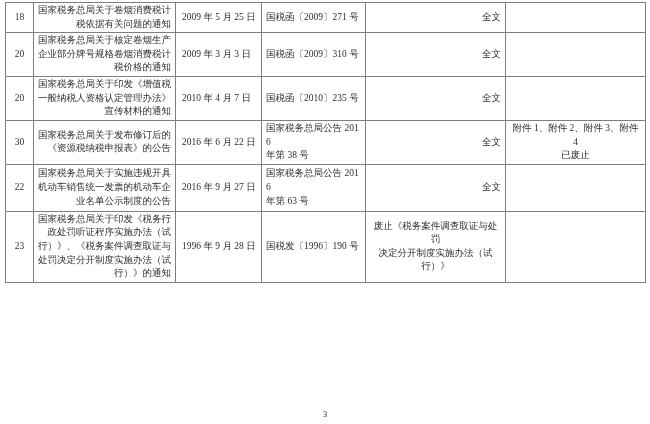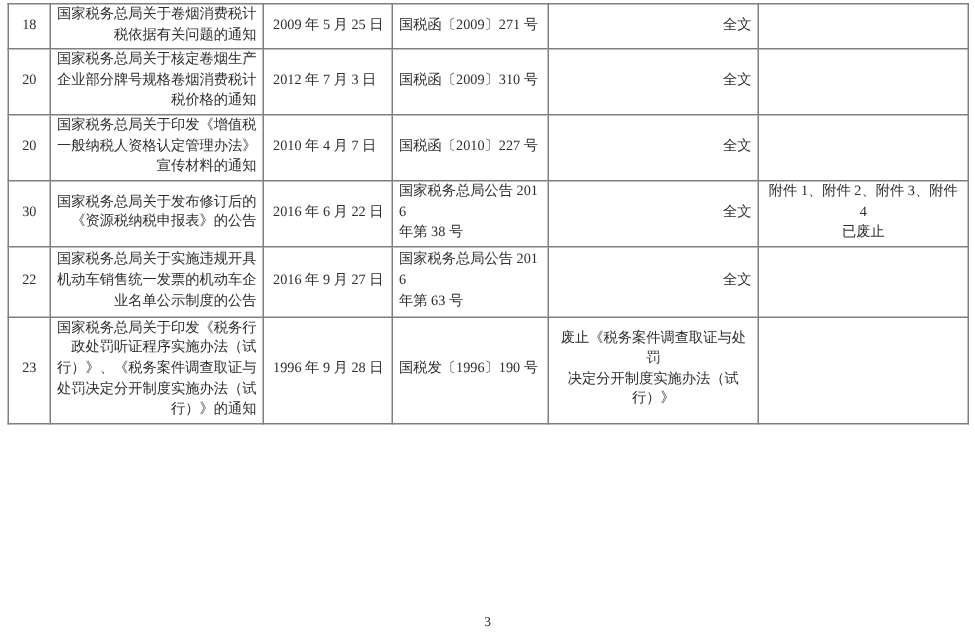--- a/index.html
+++ b/index.html
@@ -71,32 +71,32 @@
         <td class="c-date">2009 年 5 月 25 日</td>
         <td class="c-doc">国税函〔2009〕271 号</td>
         <td class="c-status">全文</td>
         <td class="c-note"></td>
       </tr>
       <tr style="height:42px">
         <td class="c-num">20</td>
         <td class="c-title">国家税务总局关于核定卷烟生产
 企业部分牌号规格卷烟消费税计
 税价格的通知</td>
-        <td class="c-date">2012 年 7 月 3 日</td>
+        <td class="c-date">2009 年 3 月 3 日</td>
         <td class="c-doc">国税函〔2009〕310 号</td>
         <td class="c-status">全文</td>
         <td class="c-note"></td>
       </tr>
       <tr style="height:44px">
         <td class="c-num">20</td>
         <td class="c-title">国家税务总局关于印发《增值税
 一般纳税人资格认定管理办法》
 宣传材料的通知</td>
         <td class="c-date">2010 年 4 月 7 日</td>
-        <td class="c-doc">国税函〔2010〕227 号</td>
+        <td class="c-doc">国税函〔2010〕235 号</td>
         <td class="c-status">全文</td>
         <td class="c-note"></td>
       </tr>
       <tr style="height:30px">
         <td class="c-num">30</td>
         <td class="c-title">国家税务总局关于发布修订后的
 《资源税纳税申报表》的公告</td>
         <td class="c-date">2016 年 6 月 22 日</td>
         <td class="c-doc">国家税务总局公告 2016
 年第 38 号</td>

